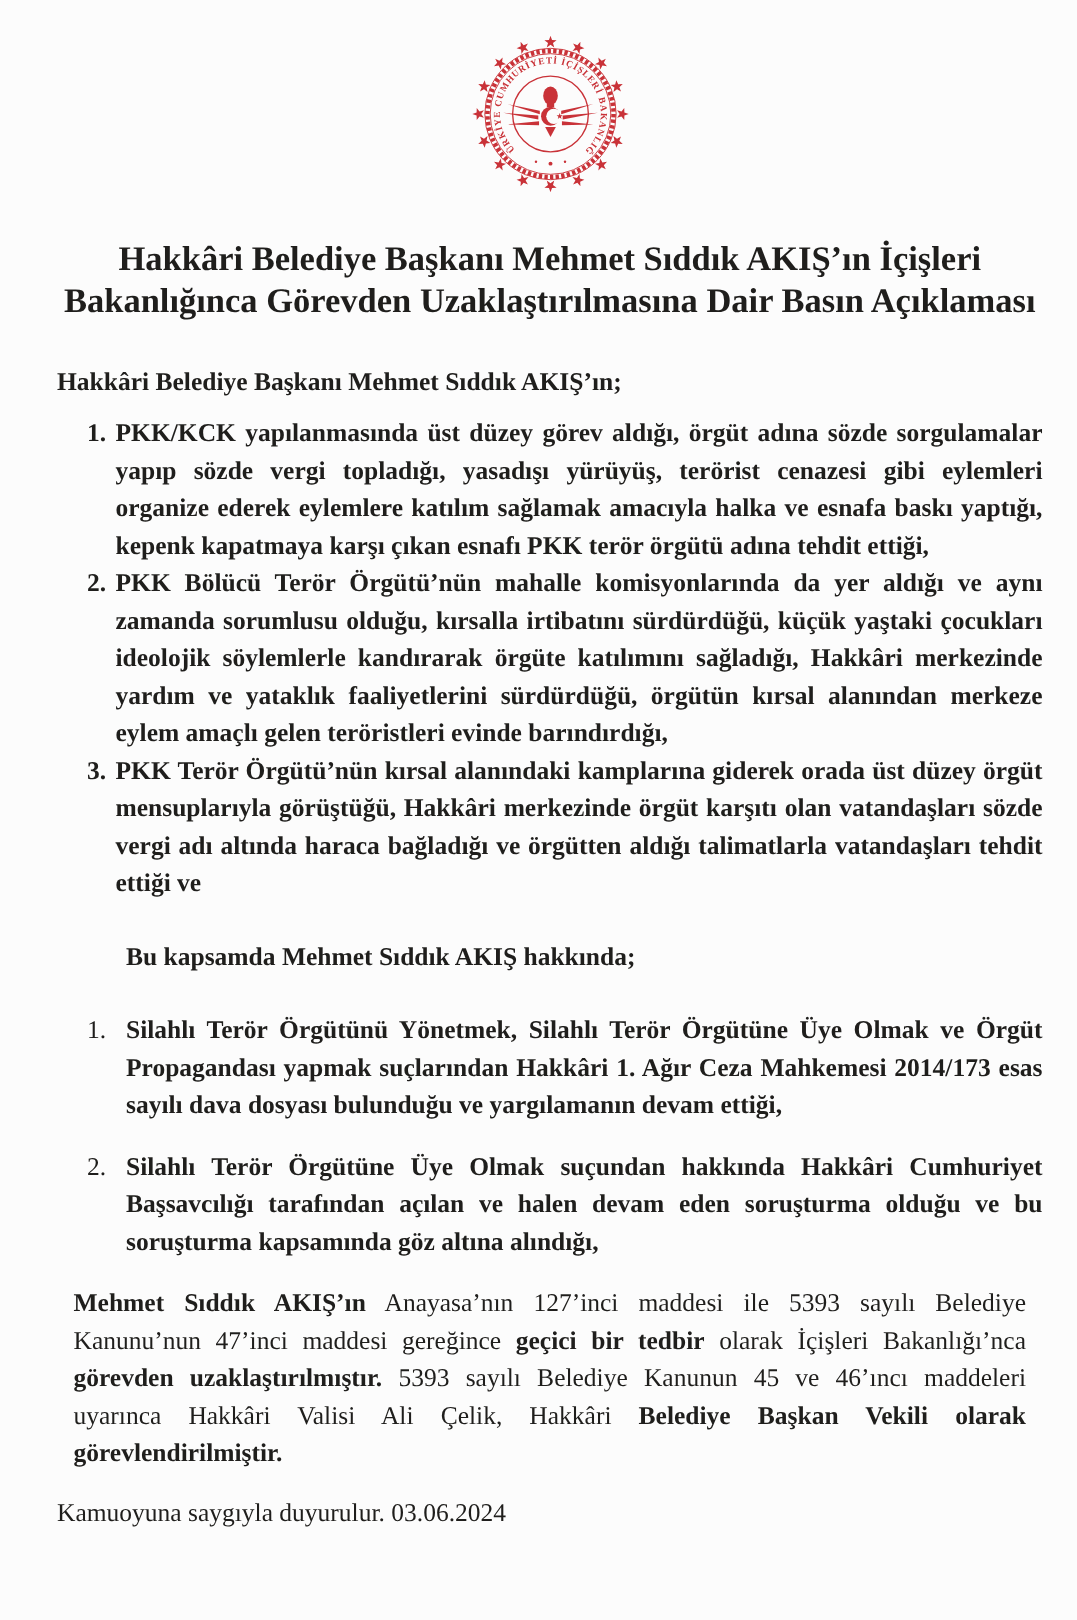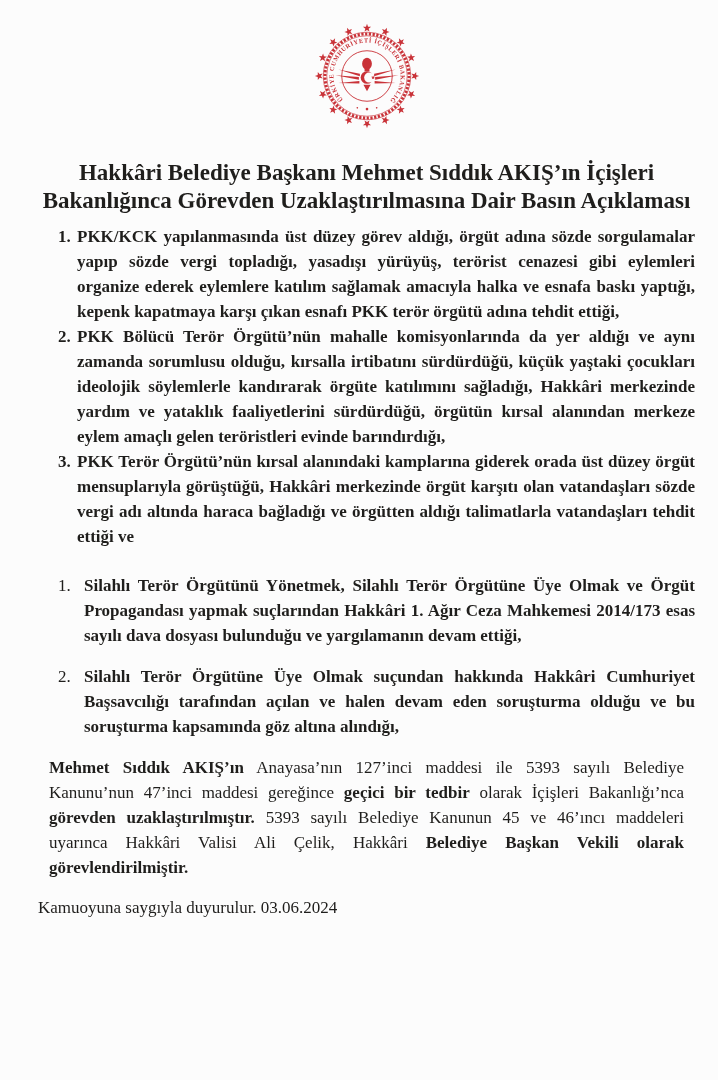--- a/index.html
+++ b/index.html
@@ -98,36 +98,38 @@
         <circle cx="57.2" cy="56.5" r="5" fill="#fcfcfc"></circle>
         <use href="#st" transform="translate(61 56.5) scale(0.5)"></use>
 
         <polygon points="51.5,63.5 58.5,63.5 55,70"></polygon>
       </g>
     </svg>
   </div>
 
   <h1 class="title">Hakkâri Belediye Başkanı Mehmet Sıddık AKIŞ’ın İçişleri Bakanlığınca Görevden Uzaklaştırılmasına Dair Basın Açıklaması</h1>
 
+  <p class="intro">Hakkâri Belediye Başkanı Mehmet Sıddık AKIŞ’ın;</p>
 
   <div class="list allegations">
     <div class="li">
       <span class="num">1.</span>
       <div class="li-text">PKK/KCK yapılanmasında üst düzey görev aldığı, örgüt adına sözde sorgulamalar yapıp sözde vergi topladığı, yasadışı yürüyüş, terörist cenazesi gibi eylemleri organize ederek eylemlere katılım sağlamak amacıyla halka ve esnafa baskı yaptığı, kepenk kapatmaya karşı çıkan esnafı PKK terör örgütü adına tehdit ettiği,</div>
     </div>
     <div class="li">
       <span class="num">2.</span>
       <div class="li-text">PKK Bölücü Terör Örgütü’nün mahalle komisyonlarında da yer aldığı ve aynı zamanda sorumlusu olduğu, kırsalla irtibatını sürdürdüğü, küçük yaştaki çocukları ideolojik söylemlerle kandırarak örgüte katılımını sağladığı, Hakkâri merkezinde yardım ve yataklık faaliyetlerini sürdürdüğü, örgütün kırsal alanından merkeze eylem amaçlı gelen teröristleri evinde barındırdığı,</div>
     </div>
     <div class="li">
       <span class="num">3.</span>
       <div class="li-text">PKK Terör Örgütü’nün kırsal alanındaki kamplarına giderek orada üst düzey örgüt mensuplarıyla görüştüğü, Hakkâri merkezinde örgüt karşıtı olan vatandaşları sözde vergi adı altında haraca bağladığı ve örgütten aldığı talimatlarla vatandaşları tehdit ettiği ve</div>
     </div>
   </div>
 
+  <p class="subhead bridge">Bu kapsamda Mehmet Sıddık AKIŞ hakkında;</p>
 
   <div class="list findings">
     <div class="li">
       <span class="num">1.</span>
       <div class="li-text"><b>Silahlı Terör Örgütünü Yönetmek</b><span>, </span><b>Silahlı Terör Örgütüne Üye Olmak ve Örgüt Propagandası yapmak</b><span> suçlarından Hakkâri 1. Ağır Ceza Mahkemesi 2014/173 esas sayılı </span><b>dava dosyası bulunduğu ve yargılamanın devam ettiği</b><span>,</span></div>
     </div>
     <div class="li">
       <span class="num">2.</span>
       <div class="li-text"><b>Silahlı Terör Örgütüne Üye Olmak</b><span> suçundan hakkında Hakkâri Cumhuriyet Başsavcılığı tarafından açılan ve halen devam eden soruşturma olduğu ve bu soruşturma kapsamında göz altına alındığı,</span></div>
     </div>

